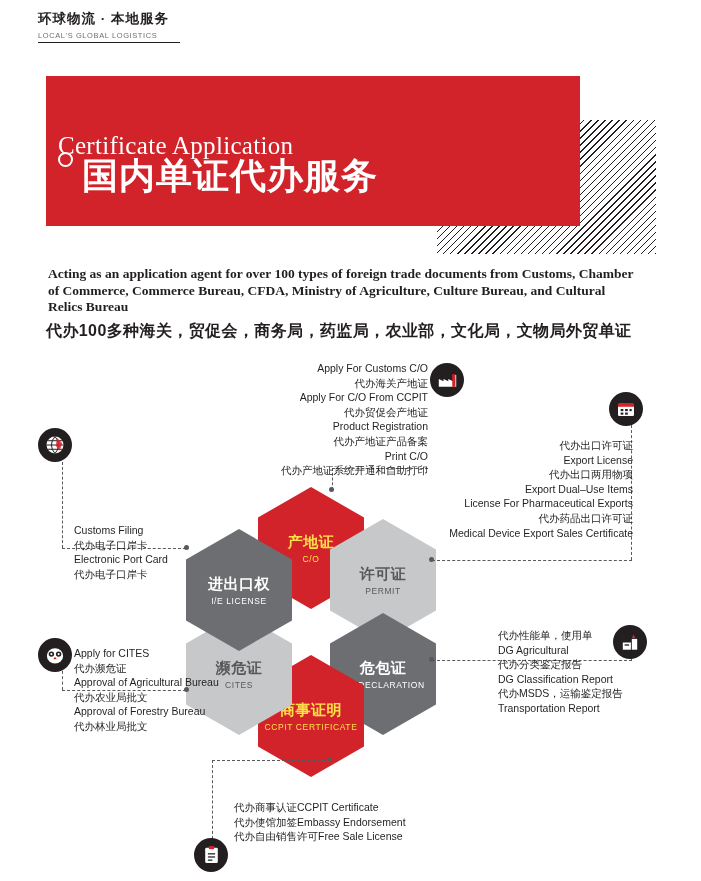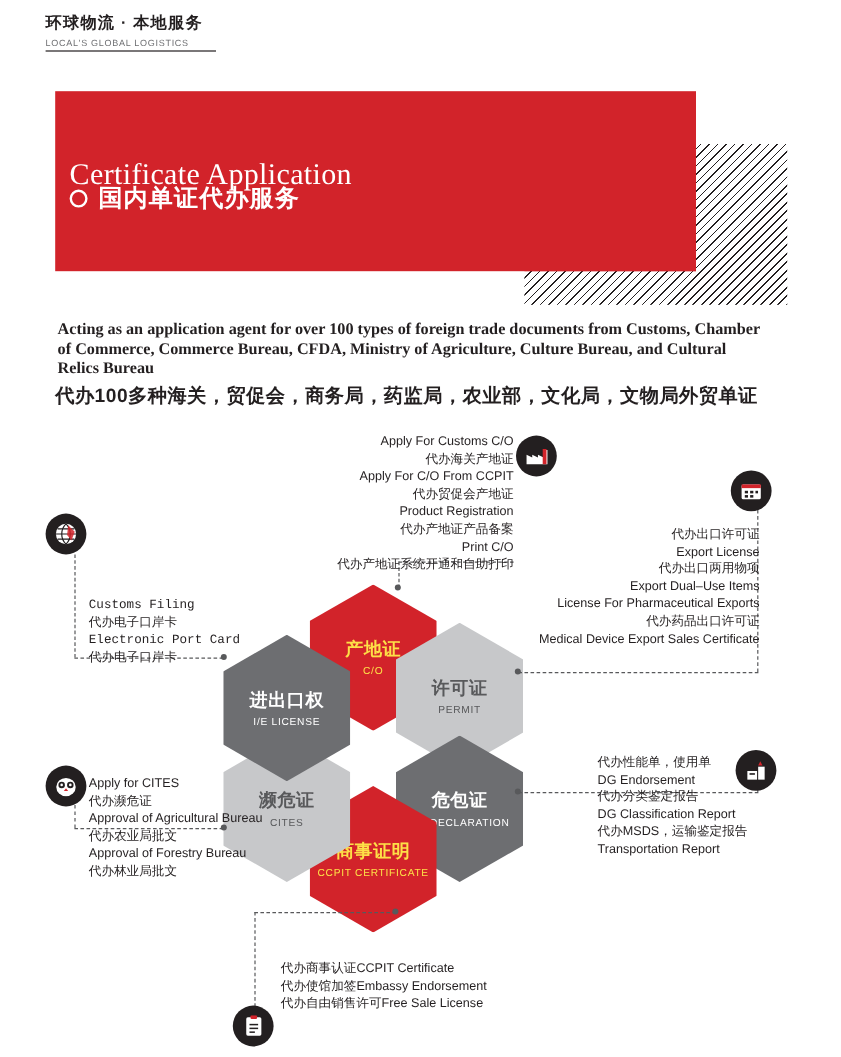--- a/index.html
+++ b/index.html
@@ -13,21 +13,21 @@
   }
   
   .logo{position:absolute;left:38px;top:10px;width:150px;}
   .logo-cn{font-family:"Liberation Sans",sans-serif;font-size:13.5px;font-weight:bold;letter-spacing:1px;color:#231f20;}
   .logo-en{font-size:7.5px;letter-spacing:.6px;color:#6d6e71;margin-top:3px;}
   .logo-rule{position:absolute;left:0;top:32px;width:142px;height:1px;background:#231f20;}
 
   
   .banner{position:absolute;left:46px;top:76px;width:534px;height:150px;background:#d2232a;}
   .banner-en{position:absolute;left:58px;top:120px;font-family:"Liberation Serif",serif;font-size:25px;color:#ffffff;letter-spacing:.3px;margin-top:12px;}
-  .banner-cn{position:absolute;left:58px;top:152px;font-size:20px;font-weight:bold;color:#ffffff;letter-spacing:1px;display:flex;align-items:center;gap:9px;}
+  .banner-cn{position:absolute;left:58px;top:152px;font-size:36px;font-weight:bold;color:#ffffff;letter-spacing:1px;display:flex;align-items:flex-start;gap:9px;}
   .banner-bullet{width:11px;height:11px;border:2px solid #ffffff;border-radius:50%;display:inline-block;}
   
   .hatch{position:absolute;left:437px;top:120px;width:219px;height:134px;
     background:repeating-linear-gradient(-45deg, #231f20 0px, #231f20 1px, #ffffff 1px, #ffffff 5px);}
   .hatch-mask{position:absolute;left:437px;top:120px;width:143px;height:106px;background:#d2232a;}
 
   
   .intro-en{position:absolute;left:48px;top:266px;width:590px;font-family:"Liberation Serif",serif;font-weight:bold;font-size:13.5px;line-height:16.5px;color:#231f20;}
   .intro-cn{position:absolute;left:46px;top:318px;width:600px;font-size:16px;font-weight:bold;line-height:25px;color:#231f20;letter-spacing:.4px;}
 
@@ -202,21 +202,21 @@
   <div>Export License</div>
   <div>代办出口两用物项</div>
   <div>Export Dual–Use Items</div>
   <div>License For Pharmaceutical Exports</div>
   <div>代办药品出口许可证</div>
   <div>Medical Device Export Sales Certificate</div>
 </div>
 
 <div class="ann l" style="left:498px;top:628px;width:200px;">
   <div>代办性能单，使用单</div>
-  <div>DG Endorsement</div>
+  <div>DG Agricultural</div>
   <div>代办分类鉴定报告</div>
   <div>DG Classification Report</div>
   <div>代办MSDS，运输鉴定报告</div>
   <div>Transportation Report</div>
 </div>
 
 <div class="ann l" style="left:234px;top:800px;width:280px;">
   <div>代办商事认证CCPIT Certificate</div>
   <div>代办使馆加签Embassy Endorsement</div>
   <div>代办自由销售许可Free Sale License</div>
@@ -224,18 +224,18 @@
 
 <div class="ann l" style="left:74px;top:646px;width:220px;">
   <div>Apply for CITES</div>
   <div>代办濒危证</div>
   <div>Approval of Agricultural Bureau</div>
   <div>代办农业局批文</div>
   <div>Approval of Forestry Bureau</div>
   <div>代办林业局批文</div>
 </div>
 
-<div class="ann l" style="left:74px;top:498px;width:200px;font-family:Liberation Mono, monospace;">
+<div class="ann l" style="left:74px;top:523px;width:200px;">
   <div>Customs Filing</div>
   <div>代办电子口岸卡</div>
   <div>Electronic Port Card</div>
   <div>代办电子口岸卡</div>
 </div>
 
 </body></html>

